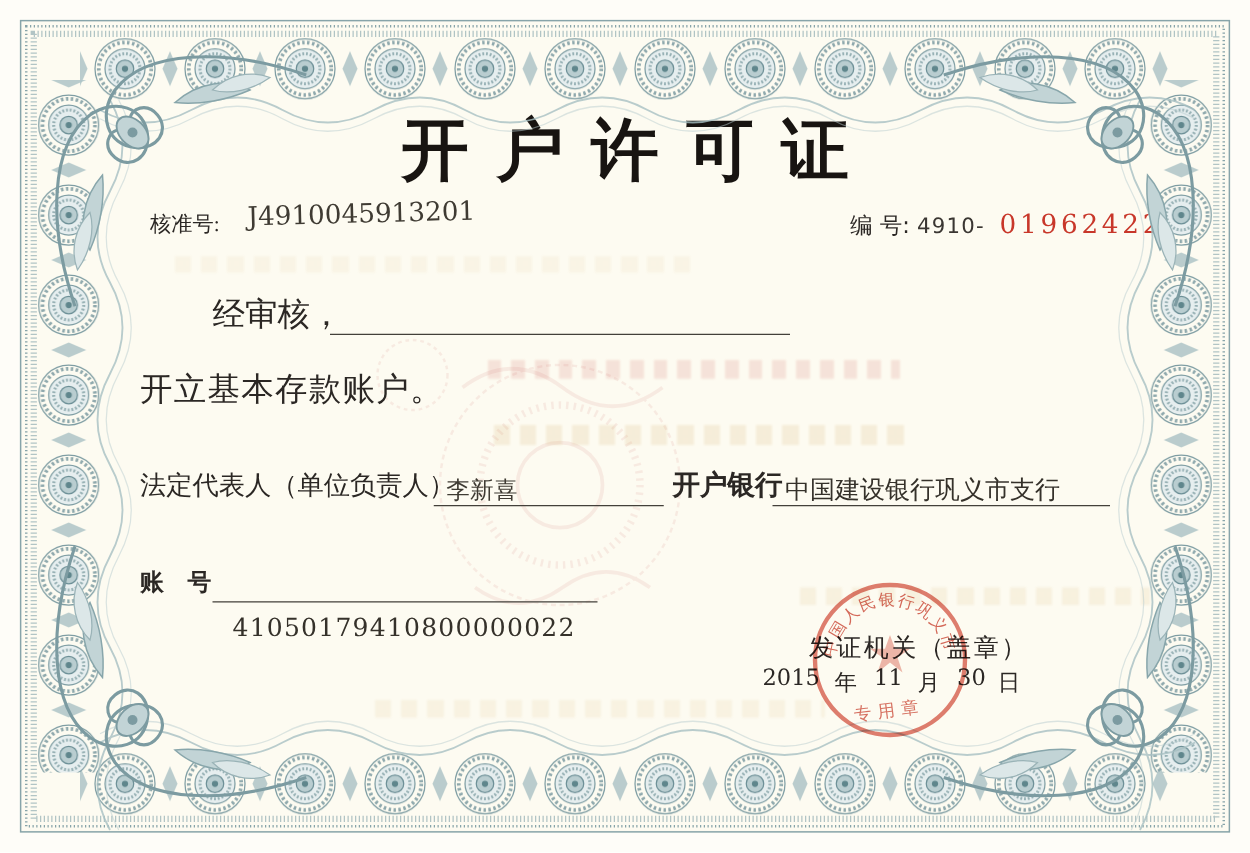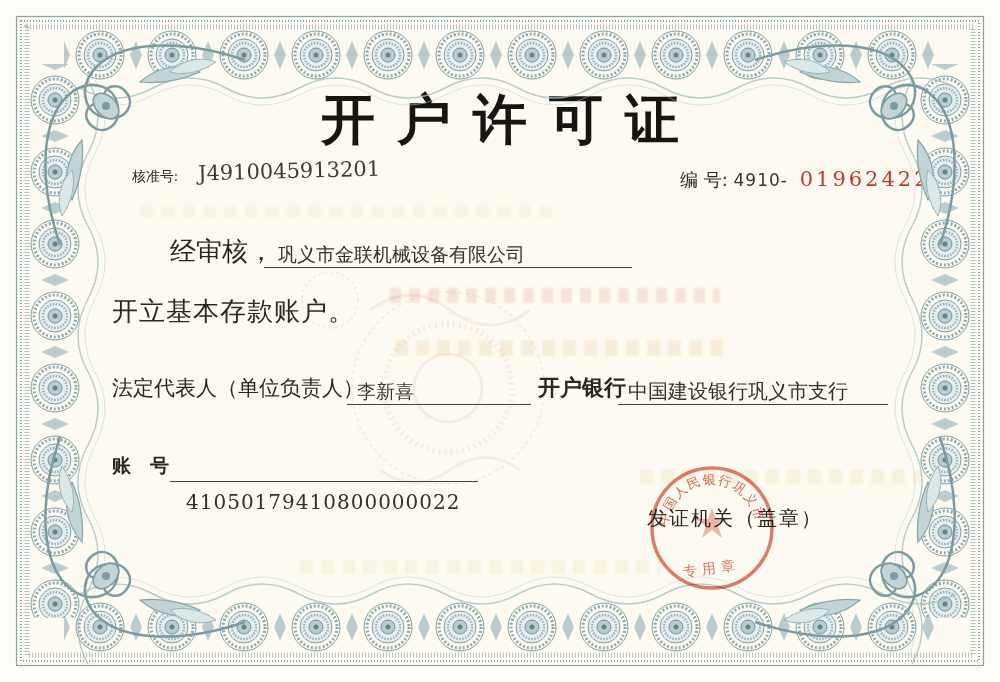--- a/index.html
+++ b/index.html
@@ -131,48 +131,55 @@
 
     <use href="#cornerOrn" x="20" y="20"></use>
     <use href="#cornerOrn" x="20" y="20" transform="translate(1000,0) scale(-1,1)"></use>
     <use href="#cornerOrn" x="20" y="20" transform="translate(0,682) scale(1,-1)"></use>
     <use href="#cornerOrn" x="20" y="20" transform="translate(1000,682) scale(-1,-1)"></use>
   </svg>
 
   <div class="content">
     <div class="abs title">开户许可证</div>
 
-    <div class="abs label" style="left:132px;top:168px;font-size:14px;font-family:Liberation Serif, serif;">核准号:</div>
+    <div class="abs label" style="left:120px;top:168px;font-size:17px;font-family:Liberation Serif, serif;">核准号:</div>
     <div class="abs serif-val" style="left:198px;top:159px;font-size:21px;transform:rotate(-1.5deg);">J4910045913201</div>
 
     <div class="abs" style="left:680px;top:167px;font-size:18px;">
       <span class="label">编 号:</span>
       <span style="font-size:17px;color:#3a3632;letter-spacing:1px;">4910-</span>
       <span class="serif-val" style="font-size:21px;color:#c8372a;letter-spacing:3px;margin-left:6px;">01962422</span>
     </div>
 
     <div class="abs label" style="left:170px;top:234px;font-size:26px;">经审核，</div>
-    <div class="abs serif-val" style="left:278px;top:242px;font-size:19px;color:#35312a;">巩义市金联机械设备有限公司</div>
     <div class="abs underline" style="left:264px;top:267px;width:368px;"></div>
 
     <div class="abs label" style="left:112px;top:374px;font-size:21px;">法定代表人（单位负责人）</div>
 
     <div class="abs label" style="left:112px;top:294px;font-size:26px;letter-spacing:1px;">开立基本存款账户。</div>
     <div class="abs serif-val" style="left:357px;top:379px;font-size:19px;">李新喜</div>
     <div class="abs underline" style="left:347px;top:404px;width:184px;"></div>
 
     <div class="abs label" style="left:505px;top:373px;font-size:22px;font-weight:bold;margin-left:33px;">开户银行</div>
     <div class="abs serif-val" style="left:628px;top:378px;font-size:20px;color:#35312a;">中国建设银行巩义市支行</div>
     <div class="abs underline" style="left:618px;top:404px;width:270px;"></div>
 
     <div class="abs label" style="left:112px;top:453px;font-size:19px;font-weight:bold;">账　号</div>
     <div class="abs serif-val" style="left:186px;top:456px;font-size:20px;letter-spacing:1px;color:#35312a;margin-top:34px;">41050179410800000022</div>
     <div class="abs underline" style="left:170px;top:481px;width:308px;"></div>
 
     <div class="abs label" style="left:647px;top:505px;font-size:20px;letter-spacing:2px;">发证机关（盖章）</div>
+    <div class="abs date-line label" style="left:610px;top:534px;font-size:18px;">
+      <span class="date-num">2015</span>
+      <span style="margin-left:6px;">年</span>
+      <span class="date-num" style="margin-left:8px;">11</span>
+      <span style="margin-left:6px;">月</span>
+      <span class="date-num" style="margin-left:8px;">30</span>
+      <span style="margin-left:4px;">日</span>
+    </div>
   </div>
 
   <svg class="stamp" width="150" height="152" viewBox="0 0 150 152">
     <circle cx="74" cy="76" r="60" fill="none" stroke="#d34d3c" stroke-width="3.5" opacity=".8"></circle>
     <defs>
       <path id="sealArc" d="M 30,76 A 44 44 0 0 1 118,76" fill="none"></path>
     </defs>
     <text font-size="13" fill="#c93d2c" opacity=".85" letter-spacing="1.5" font-family="DejaVu Serif, Liberation Serif, serif">
       <textPath href="#sealArc" startOffset="2">中国人民银行巩义市支行</textPath>
     </text>

